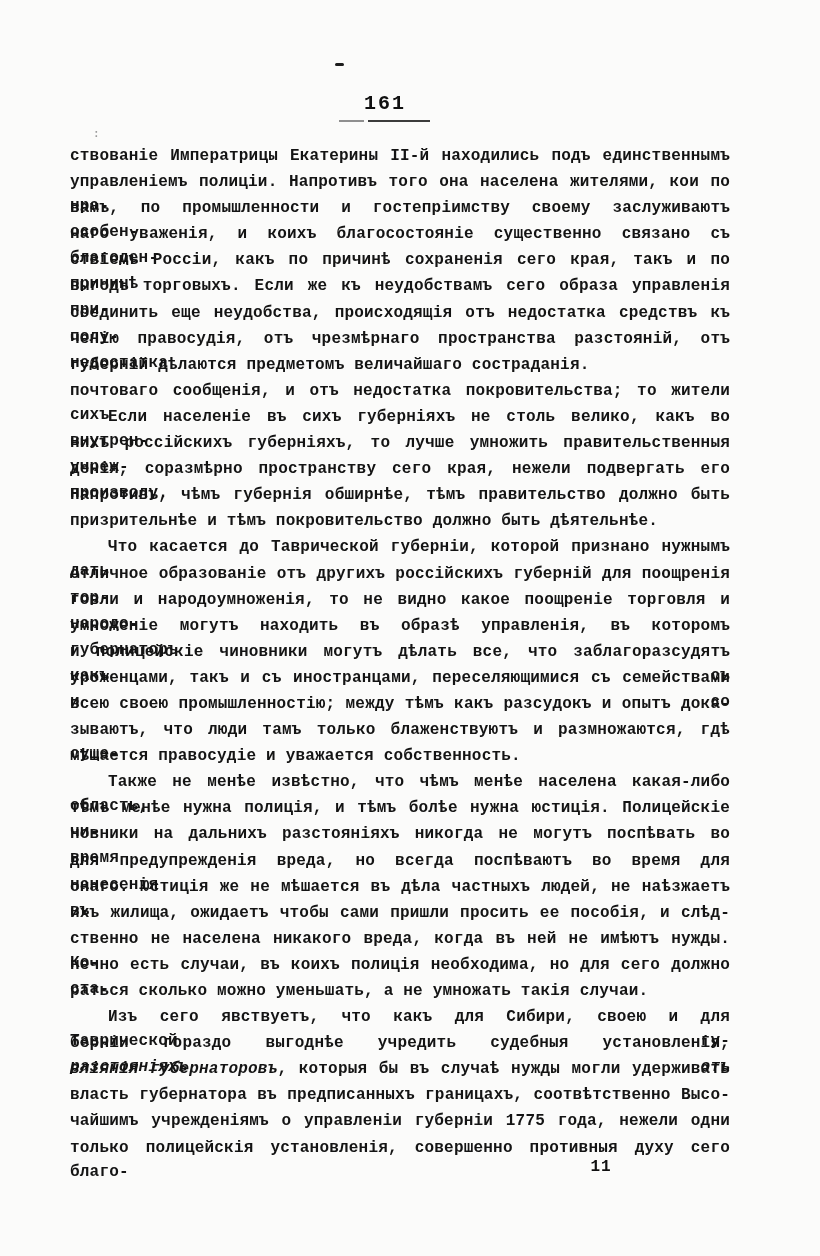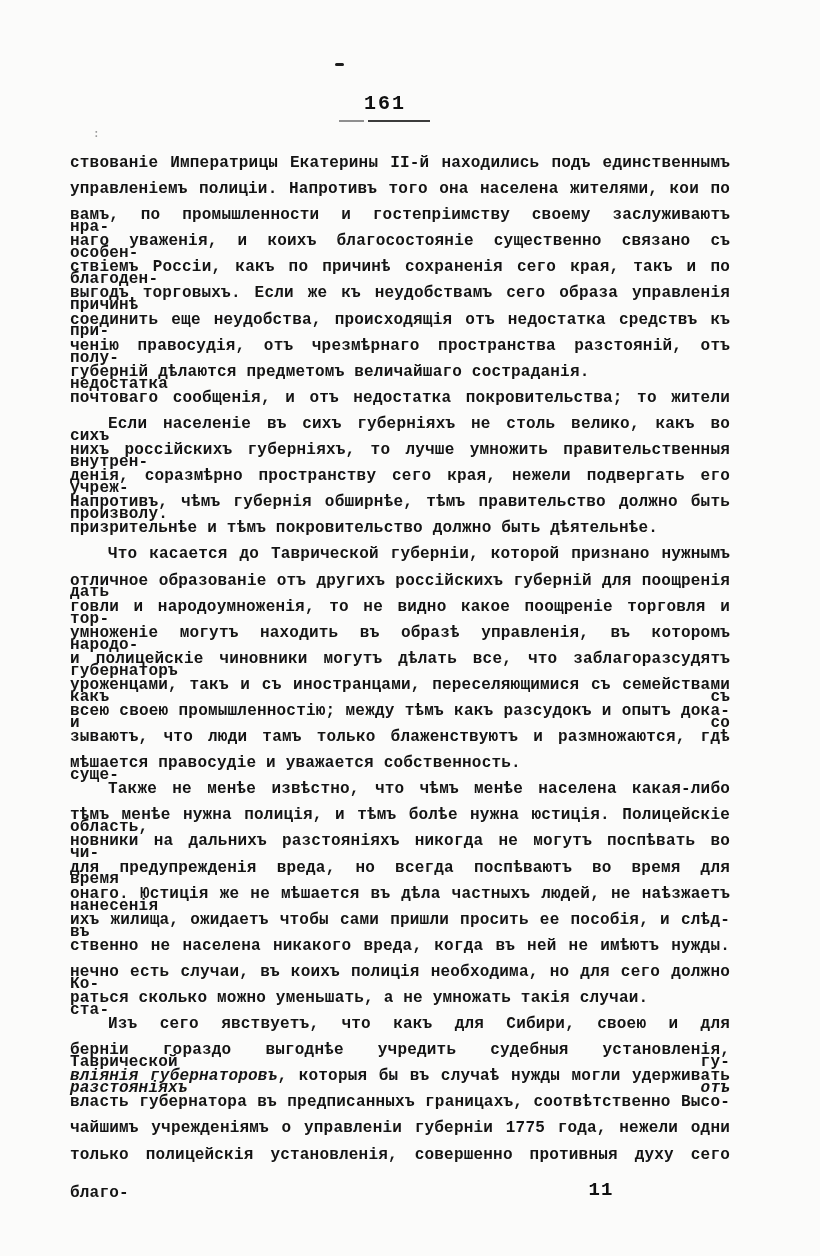--- a/index.html
+++ b/index.html
@@ -15,29 +15,29 @@
   .rule-seg{position:absolute;top:120px;height:2px;background:#3c3c3c;}
   .rule-a{left:339px;width:25px;height:1.5px;background:#8f8f8f;}
   .rule-b{left:368px;width:62px;}
   .mark-dash{position:absolute;left:335px;top:63px;width:9px;height:3px;background:#1c1c1c;border-radius:1.5px;}
   .mark-colon{position:absolute;left:93px;top:128px;font-size:11px;font-weight:bold;color:#9b9b9b;}
   .text-block{
     position:absolute;left:70px;top:144px;width:660px;
     font-size:16px;font-weight:bold;letter-spacing:0.2px;color:#141414;
   }
   .line{
-    height:26.1px;line-height:38px;
+    height:26.1px;line-height:24px;
     text-align:justify;text-align-last:justify;
   }
   .line.endline{text-align:left;text-align-last:left;}
   .line.indent{text-indent:38px;}
   .it{font-style:italic;}
   .folio{
     position:absolute;left:588px;top:1158px;width:26px;text-align:center;
-    font-size:19px;font-weight:bold;letter-spacing:1px;color:#101010;margin-top:21px;
+    font-size:16px;font-weight:bold;letter-spacing:1px;color:#101010;
   }
 </style>
 </head>
 <body>
 
 <div class="page">
 
   <div class="mark-dash"></div>
 
   <div class="page-number">161</div>

